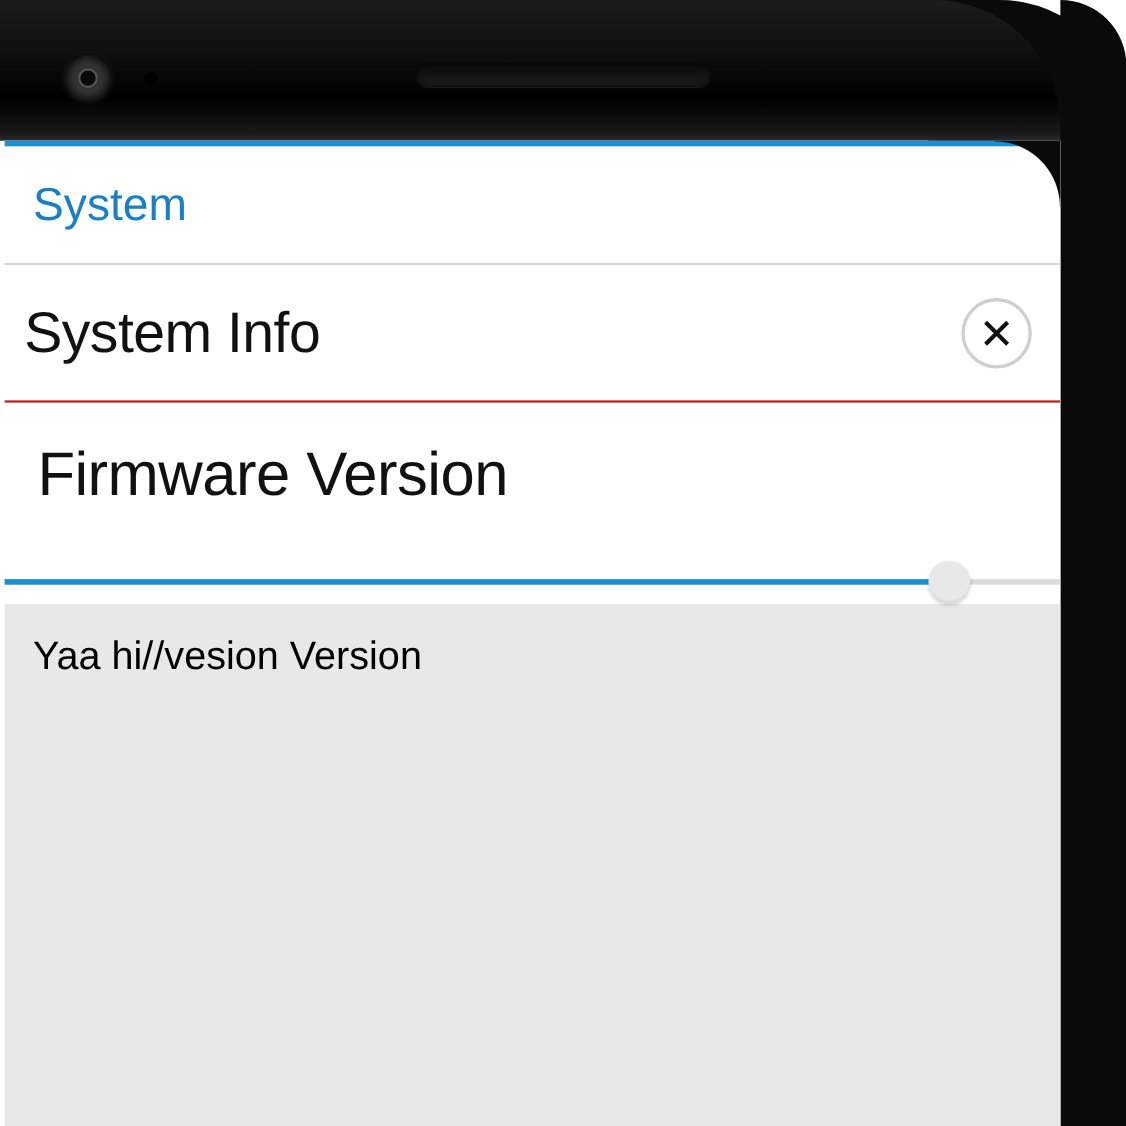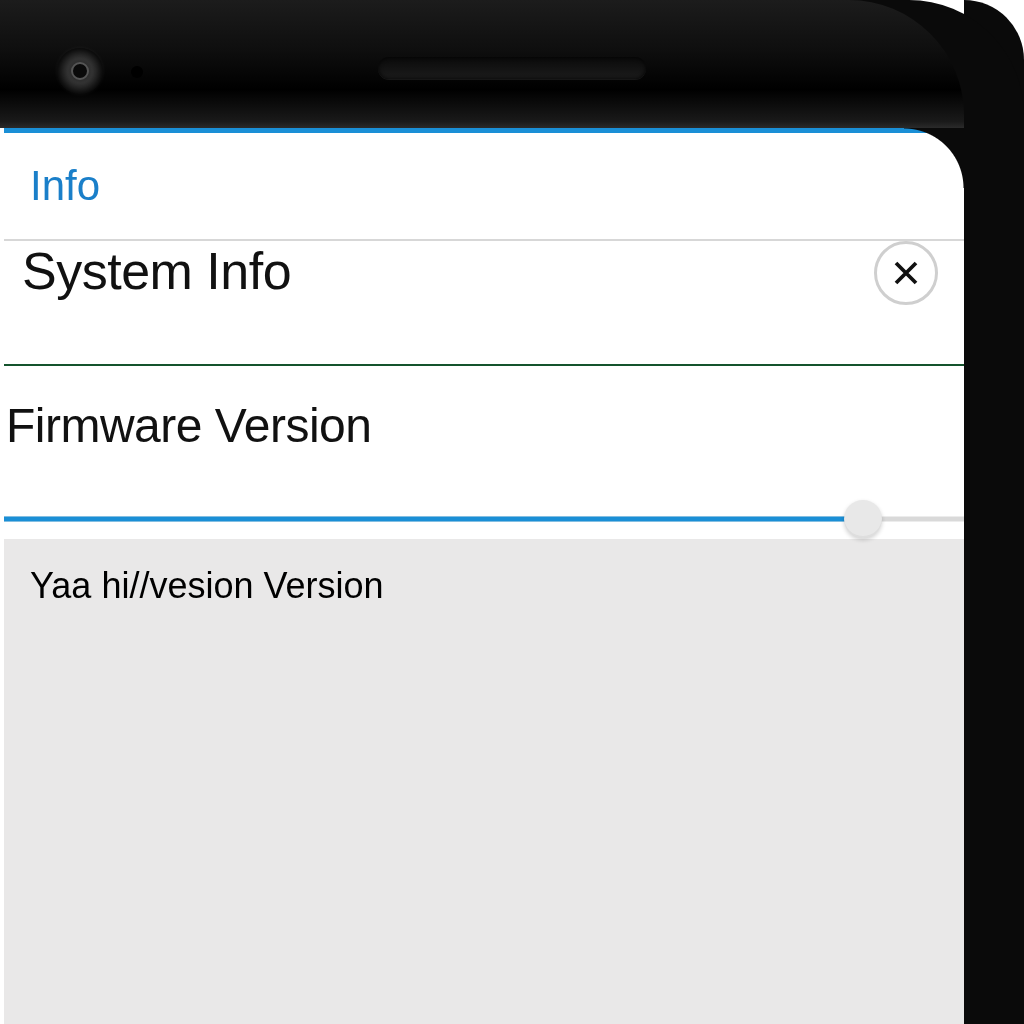--- a/index.html
+++ b/index.html
@@ -136,23 +136,24 @@
       padding: 0 26px;
       color: #1a7fc9;
       font-size: 42px;
       font-weight: 400;
       border-bottom: 2px solid #d7d7d7;
     }
 
     .system-info-row {
       height: 125px;
       display: flex;
+      align-items: center;
       justify-content: space-between;
       padding: 0 26px 0 18px;
-      border-bottom: 2px solid #14532d;
+      border-bottom: 2px solid #b91c1c;
     }
 
     .system-info-title {
       font-size: 52px;
       color: #111;
       font-weight: 400;
       letter-spacing: -0.5px;
     }
 
     .close-btn {
@@ -170,25 +171,26 @@
     .close-btn svg {
       width: 30px;
       height: 30px;
     }
 
     .firmware-row {
       padding: 32px 0 0 0;
     }
 
     .firmware-title {
-      font-size: 48px;
+      font-size: 56px;
       color: #111;
       font-weight: 400;
       letter-spacing: -0.5px;
       padding-left: 2px;
+      margin-left: 28px;
     }
 
     .slider-wrap {
       position: relative;
       margin-top: 46px;
       height: 40px;
     }
 
     .slider-track {
       position: absolute;
@@ -242,21 +244,21 @@
   <div class="bezel-corner"></div>
   <div class="bezel-top"></div>
   <div class="camera"></div>
   <div class="proximity"></div>
   <div class="speaker"></div>
 
   <div class="screen">
     <div class="accent-bar"></div>
 
     <div class="about-bar">
-      <span>Info</span>
+      <span>System</span>
     </div>
 
     <div class="system-info-row">
       <span class="system-info-title">System Info</span>
       <div class="close-btn">
         <svg viewBox="0 0 24 24">
           <path d="M4 4 L20 20 M20 4 L4 20" stroke="#111" stroke-width="3" stroke-linecap="butt" fill="none"></path>
         </svg>
       </div>
     </div>

